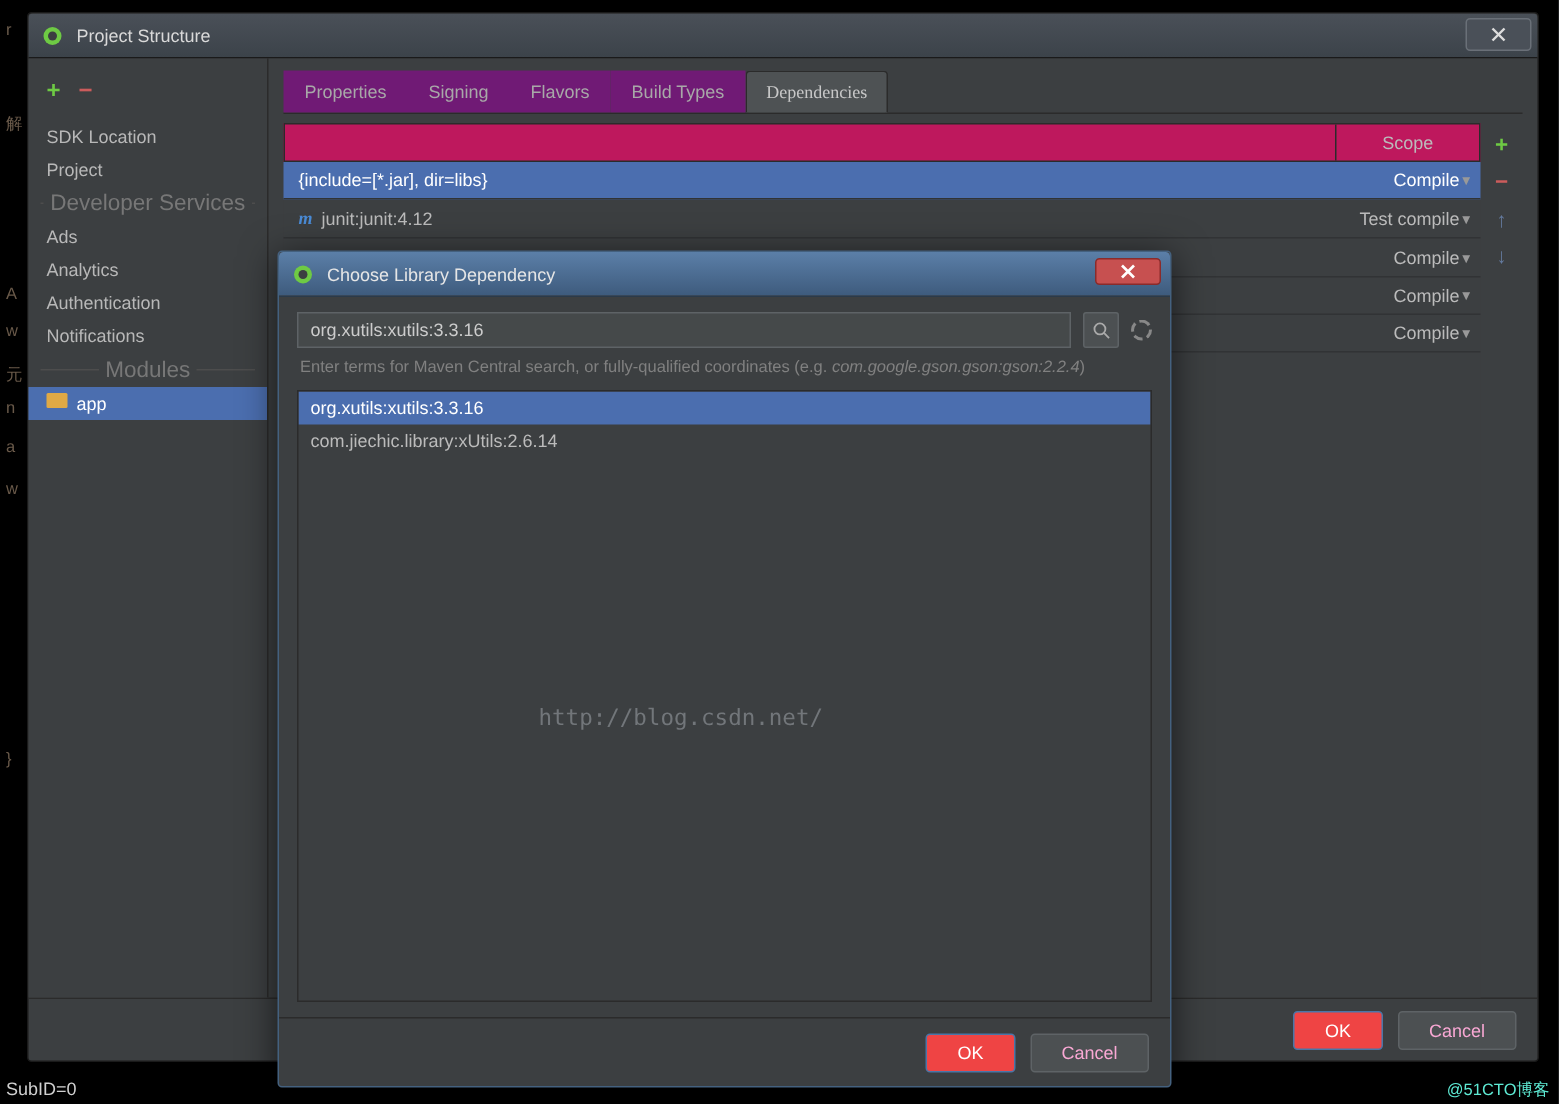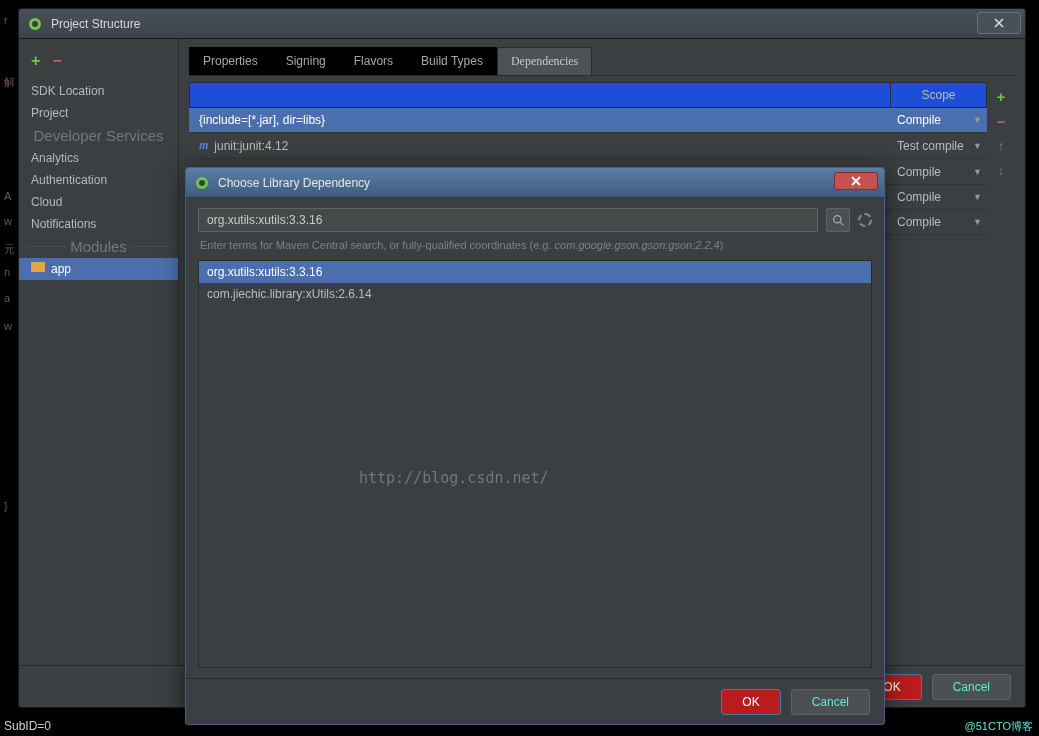--- a/index.html
+++ b/index.html
@@ -19,46 +19,46 @@
 .plus-icon { color: #6eca44; font-size: 16px; font-weight: bold; cursor: pointer; }
 .minus-icon { color: #cc5c5c; font-size: 16px; font-weight: bold; cursor: pointer; }
 .sidebar-item { padding: 4px 12px; color: #b8b8b8; cursor: pointer; }
 .sidebar-sep { color: #777; font-size: 15px; padding: 3px 8px; text-align: center; display: flex; align-items: center; gap: 4px; }
 .sidebar-sep::before, .sidebar-sep::after { content: ""; flex: 1; border-top: 1px solid #4d4d4d; }
 .sidebar-item.selected { background: #4b6eaf; color: #fff; display: flex; gap: 6px; }
 .sidebar-item.selected .mod-icon { width: 14px; height: 10px; background: #e0a945; display: inline-block; border-radius: 1px; }
 
 .main { flex: 1; display: flex; flex-direction: column; padding: 8px 10px 0 10px; }
 .tabs { display: flex; border-bottom: 1px solid #2b2b2b; }
-.tab { padding: 6px 13px; color: #a8a8a8; background: #000000; cursor: pointer; border: 1px solid transparent; border-bottom: none; }
+.tab { padding: 6px 13px; color: #a8a8a8; background: #701a75; cursor: pointer; border: 1px solid transparent; border-bottom: none; }
 .tab.active { background: #4e5254; color: #c8c8c8; border-color: #2b2b2b; border-radius: 3px 3px 0 0; font-family: Liberation Serif, serif; }
 
 .deps-area { display: flex; flex: 1; margin-top: 6px; }
 .deps-table { flex: 1; background: #3c3f41; }
-.deps-header { display: flex; background: #1d4ed8; border: 1px solid #2b2b2b; }
+.deps-header { display: flex; background: #be185d; border: 1px solid #2b2b2b; }
 .deps-header .col-name { flex: 1; padding: 5px 10px; border-right: 1px solid #2b2b2b; }
 .deps-header .col-scope { width: 95px; padding: 5px 10px; text-align: center; }
 .deps-row { display: flex; align-items: center; border-bottom: 1px solid #313335; }
 .deps-row.selected { background: #4b6eaf; color: #fff; }
 .deps-row .col-name { flex: 1; padding: 5px 10px; display: flex; align-items: center; gap: 6px; }
-.deps-row .col-scope { width: 95px; padding: 5px 5px; display: flex; align-items: center; justify-content: space-between; }
+.deps-row .col-scope { width: 95px; padding: 5px 5px; display: flex; align-items: center; justify-content: flex-end; }
 .m-icon { color: #4a8bd6; font-style: italic; font-weight: bold; font-family: serif; }
 .scope-caret { color: #999; font-size: 9px; }
 
 .deps-actions { width: 28px; display: flex; flex-direction: column; align-items: center; gap: 8px; padding-top: 6px; }
 .deps-actions span { cursor: pointer; font-size: 15px; }
 .deps-actions .plus { color: #6eca44; font-weight: bold; }
 .deps-actions .minus { color: #cc5c5c; font-weight: bold; }
 .deps-actions .up, .deps-actions .down { color: #647a9e; font-size: 14px; }
 
 .footer { height: 42px; display: flex; align-items: center; justify-content: flex-end; gap: 10px; padding: 0 14px; border-top: 1px solid #2b2b2b; }
-.btn { padding: 5px 20px; background: #4c5052; color: #5eead4; border: 1px solid #5e6366; border-radius: 3px; cursor: pointer; font-size: 12px; }
-.btn.primary { background: #b91c1c; border-color: #4a76a8; color: #fff; }
-
-.dialog { position: absolute; top: 167px; left: 185px; width: 700px; height: 558px; background: #3c3f41; border: 1px solid #44617f; box-shadow: 0 4px 24px rgba(0,0,0,0.6); border-radius: 3px; display: flex; flex-direction: column; justify-content: space-between; }
+.btn { padding: 5px 20px; background: #4c5052; color: #f9a8d4; border: 1px solid #5e6366; border-radius: 3px; cursor: pointer; font-size: 12px; }
+.btn.primary { background: #ef4444; border-color: #4a76a8; color: #fff; }
+
+.dialog { position: absolute; top: 167px; left: 185px; width: 596px; height: 558px; background: #3c3f41; border: 1px solid #44617f; box-shadow: 0 4px 24px rgba(0,0,0,0.6); border-radius: 3px; display: flex; flex-direction: column; justify-content: space-between; }
 .dialog .titlebar { background: linear-gradient(#5b7fa8, #3e5b7d); border-radius: 3px 3px 0 0; border-bottom: 1px solid #2b3a4a; }
 .dialog .titlebar-title { color: #e6e6e6; }
 .dialog-close-red { position: absolute; right: 6px; top: 4px; width: 44px; height: 18px; background: #c75050; border: 1px solid #8a2b2b; border-radius: 3px; display: flex; align-items: center; justify-content: center; cursor: pointer; }
 .dialog-close-red svg { width: 10px; height: 10px; stroke: #fff; }
 
 .dialog-body { flex: 1; display: flex; flex-direction: column; padding: 10px 12px; }
 .search-row { display: flex; align-items: center; gap: 8px; }
 .search-input { flex: 1; background: #45494a; border: 1px solid #5e6366; color: #ccc; padding: 4px 8px; font-size: 12px; outline: none; }
 .search-btn { width: 24px; height: 24px; background: #4c5052; border: 1px solid #5e6366; display: flex; align-items: center; justify-content: center; cursor: pointer; border-radius: 2px; }
 .search-btn svg { width: 13px; height: 13px; stroke: #aaa; }
@@ -115,23 +115,23 @@
 
   <div class="content">
     <div class="sidebar">
       <div class="sideactions">
         <span class="plus-icon">+</span>
         <span class="minus-icon">−</span>
       </div>
       <div class="sidebar-item">SDK Location</div>
       <div class="sidebar-item">Project</div>
       <div class="sidebar-sep">Developer Services</div>
+      <div class="sidebar-item">Ads</div>
       <div class="sidebar-item">Analytics</div>
       <div class="sidebar-item">Authentication</div>
-      <div class="sidebar-item">Cloud</div>
       <div class="sidebar-item">Notifications</div>
       <div class="sidebar-sep">Modules</div>
       <div class="sidebar-item selected">
         <span class="mod-icon"></span>
         <span>app</span>
       </div>
     </div>
 
     <div class="main">
       <div class="tabs">

